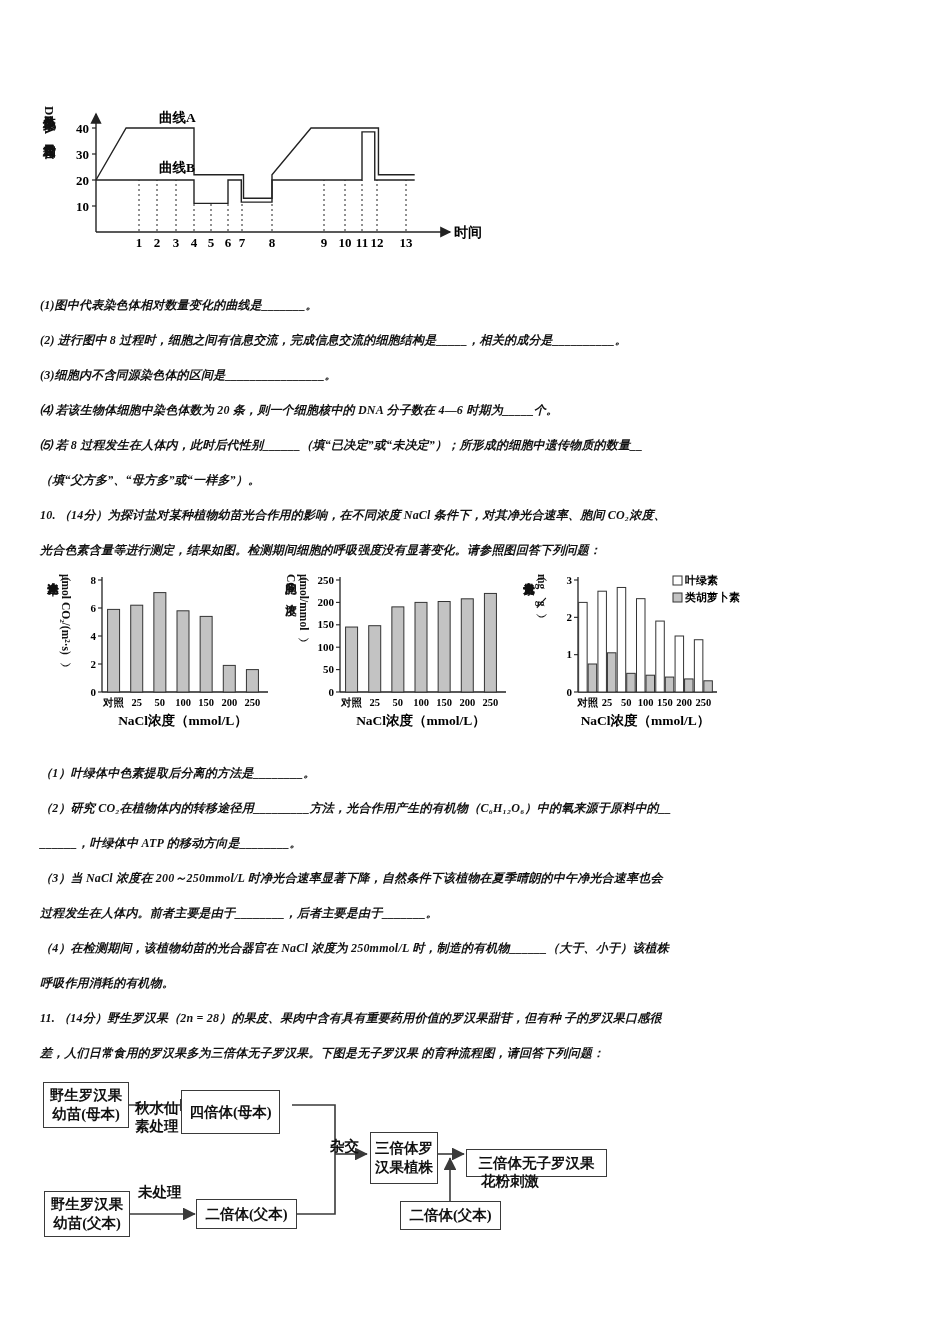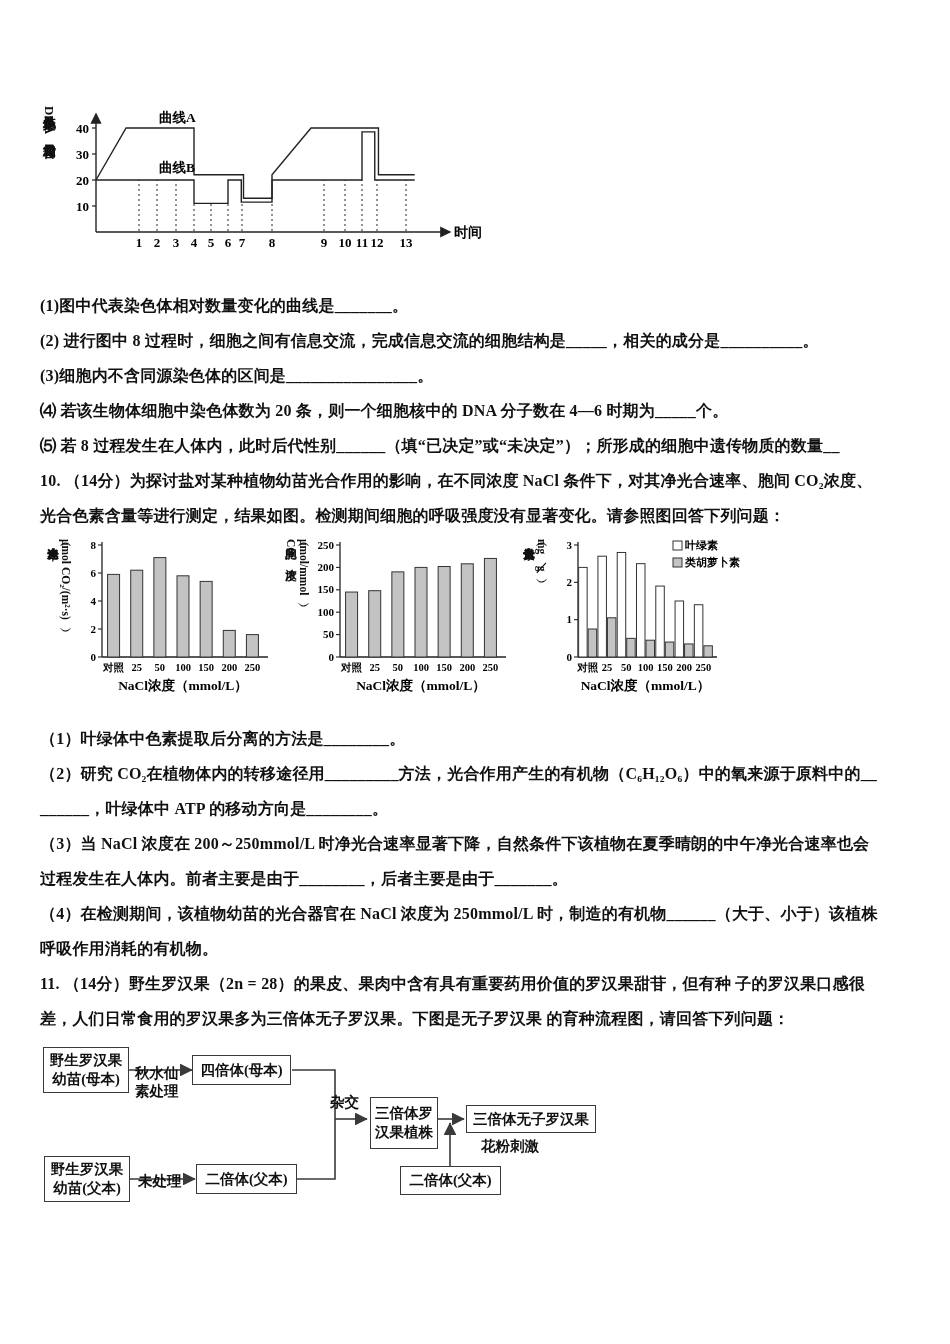--- a/index.html
+++ b/index.html
@@ -1,18 +1,18 @@
 <!DOCTYPE html>
 <html><head>
 <meta charset="utf-8">
 <style>
   html,body{margin:0;padding:0;background:#ffffff;}
   body{width:950px;height:1344px;font-family:"Liberation Serif","DejaVu Serif",serif;color:#111;}
   .content{padding:100px 40px 0 40px;position:relative;}
-  .qline{font-size:16px;font-weight:700;line-height:35px;white-space:nowrap;letter-spacing:.2px;}
+  .qline{font-size:12px;font-weight:700;line-height:35px;white-space:nowrap;letter-spacing:.2px;font-style:italic;}
   
   .line-chart-block{display:flex;align-items:flex-start;margin:0 0 26px 2px;height:162px;}
   .v-label{writing-mode:vertical-lr;text-orientation:mixed;font-size:13px;font-weight:700;
            line-height:14px;height:150px;margin-top:6px;white-space:pre-line;}
   
   .charts-row{display:flex;align-items:flex-start;gap:14px;margin:2px 0 10px 6px;height:176px;}
   .chart-unit{display:flex;align-items:flex-start;}
   .bar-ylabel{writing-mode:vertical-lr;text-orientation:mixed;font-size:11.5px;font-weight:700;
               line-height:13px;height:150px;margin-top:4px;white-space:pre-line;}
   svg text{font-family:"Liberation Serif","DejaVu Serif",serif;}
@@ -80,20 +80,21 @@
         <text x="103" y="72" font-size="13.5" font-weight="bold">曲线B</text>
       </svg>
   </div>
 
   <div>
     <div class="qline">(1)图中代表染色体相对数量变化的曲线是_______。</div>
     <div class="qline">(2) 进行图中 8 过程时，细胞之间有信息交流，完成信息交流的细胞结构是_____，相关的成分是__________。</div>
     <div class="qline">(3)细胞内不含同源染色体的区间是________________。</div>
     <div class="qline">⑷ 若该生物体细胞中染色体数为 20 条，则一个细胞核中的 DNA 分子数在 4—6 时期为_____个。</div>
     <div class="qline">⑸ 若 8 过程发生在人体内，此时后代性别______（填“已决定”或“未决定”）；所形成的细胞中遗传物质的数量__</div>
+    <div class="qline">（填“父方多”、“母方多”或“一样多”）。</div>
   </div>
 
   <div>
     <div class="qline">10.  （14分）为探讨盐对某种植物幼苗光合作用的影响，在不同浓度 NaCl 条件下，对其净光合速率、胞间 CO₂浓度、</div>
     <div class="qline">光合色素含量等进行测定，结果如图。检测期间细胞的呼吸强度没有显著变化。请参照图回答下列问题：</div>
   </div>
 
   <div class="charts-row">
     <div class="chart-unit">
       <div class="bar-ylabel">净光合速率
@@ -239,26 +240,26 @@
       <line x1="295" y1="75" x2="327" y2="75" stroke="#3a3a3a" stroke-width="1.6" marker-end="url(#arr)"></line>
 
       <line x1="398" y1="75" x2="424" y2="75" stroke="#3a3a3a" stroke-width="1.6" marker-end="url(#arr)"></line>
 
       <line x1="410" y1="122" x2="410" y2="79" stroke="#3a3a3a" stroke-width="1.6" marker-end="url(#arr)"></line>
     </svg>
     <div class="dbox" style="left:3px;top:3px;width:86px;height:46px;">野生罗汉果
 幼苗(母本)</div>
     <div class="dlabel" style="left:95px;top:20px;">秋水仙
 素处理</div>
-    <div class="dbox" style="left:152px;top:11px;width:99px;height:30px;">四倍体(母本)</div>
+    <div class="dbox" style="left:141px;top:11px;width:99px;height:44px;">四倍体(母本)</div>
     <div class="dbox" style="left:4px;top:112px;width:86px;height:46px;">野生罗汉果
 幼苗(父本)</div>
-    <div class="dlabel" style="left:98px;top:128px;">未处理</div>
+    <div class="dlabel" style="left:98px;top:104px;">未处理</div>
     <div class="dbox" style="left:156px;top:120px;width:101px;height:30px;">二倍体(父本)</div>
-    <div class="dlabel" style="left:290px;top:50px;font-family:Liberation Mono, monospace;">杂交</div>
+    <div class="dlabel" style="left:290px;top:58px;">杂交</div>
     <div class="dbox" style="left:330px;top:53px;width:68px;height:52px;">三倍体罗
 汉果植株</div>
-    <div class="dbox" style="left:426px;top:61px;width:130px;height:28px;">三倍体无子罗汉果</div>
+    <div class="dbox" style="left:426px;top:70px;width:141px;height:28px;">三倍体无子罗汉果</div>
     <div class="dlabel" style="left:416px;top:93px;margin-left:25px;">花粉刺激</div>
     <div class="dbox" style="left:360px;top:122px;width:101px;height:29px;">二倍体(父本)</div>
   </div>
 
 </div>
 
 </body></html>

